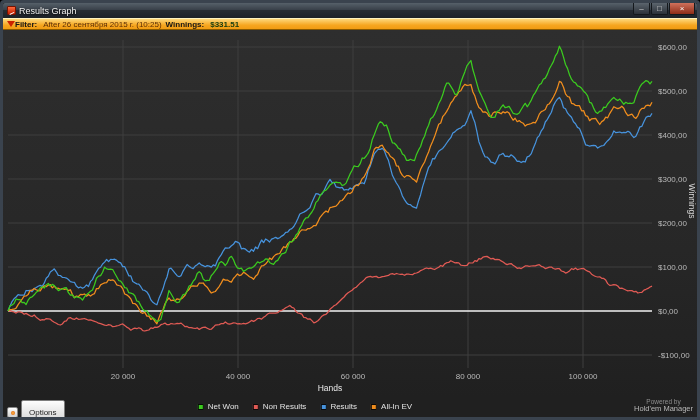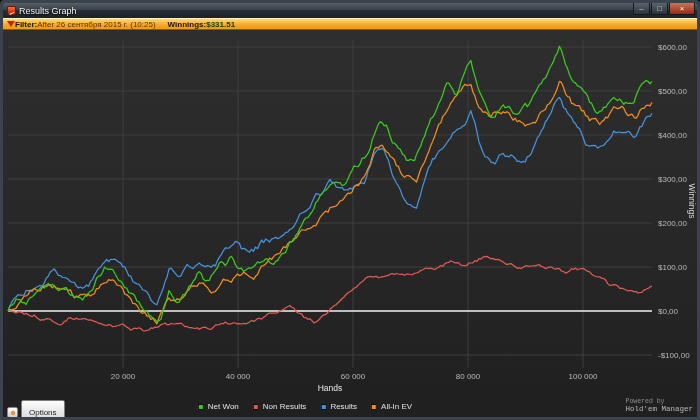--- a/index.html
+++ b/index.html
@@ -34,42 +34,42 @@
   .filterbar{
     height:12px;flex:0 0 12px;display:flex;align-items:center;
     background:linear-gradient(#ffe08a,#f6a61f 60%,#ef9a10);
     font-size:8px;padding:0 4px;
     box-shadow:inset 0 -1px 0 #8a5a00, inset 0 1px 0 #fff3c0;
     white-space:nowrap;
   }
   .funnel{width:0;height:0;border-left:4px solid transparent;border-right:4px solid transparent;
     border-top:6px solid #cc2200;display:inline-block;}
   .flabel{font-weight:bold;color:#151515;}
-  .fvalue{color:#5c2e06;}
-  .fw{margin-left:12px;}
+  .fvalue{color:#5c2e06;margin-left:6px;}
+  .fw{margin-left:4px;}
   .fwv{font-weight:bold;color:#143c10;}
   
   .chart-wrap{flex:1 1 auto;position:relative;
     background:linear-gradient(180deg,#2e2e2e 0%,#272727 60%,#202020 100%);}
   .chart-wrap svg{position:absolute;left:0;top:0;}
   
   .bottombar{height:20px;flex:0 0 20px;position:relative;background:#202020;}
   .options{position:absolute;left:4px;top:3px;display:flex;gap:3px;align-items:center;}
   .opt-icon{width:11px;height:11px;background:linear-gradient(#fefefe,#cfcfcf);
     border:1px solid #888;border-radius:2px;position:relative;cursor:default;}
   .opt-icon::after{content:"";position:absolute;left:3px;top:3px;width:4px;height:4px;
     background:radial-gradient(#ffb347,#d35400);border-radius:50%;}
   .opt-btn{font-size:8px;padding:0 7px;height:24px;line-height:11px;
     background:linear-gradient(#fdfdfd,#d2d2d2);border:1px solid #7d7d7d;border-radius:2px;
     color:#222;font-family:"Liberation Sans",sans-serif;cursor:default;}
   .legend{position:absolute;left:calc(50% - 45px);top:5px;transform:translateX(-50%);
     display:flex;gap:14px;align-items:center;white-space:nowrap;}
   .lg-item{display:flex;align-items:center;gap:4px;font-size:8px;color:#e2e2e2;}
   .lg-swatch{width:6px;height:6px;border:1px solid #0a0a0a;display:inline-block;}
-  .powered{position:absolute;right:4px;top:1px;text-align:left;line-height:1.15;font-family:Liberation Mono, monospace;}
+  .powered{position:absolute;right:4px;top:1px;text-align:center;line-height:1.15;}
   .p1{font-size:6.5px;color:#8d8d8d;}
   .p2{font-size:7.5px;color:#b8b8b8;}
 </style>
 </head>
 <body>
 
 <div class="window">
 
   <div class="titlebar">
     <span class="app-icon"></span>

